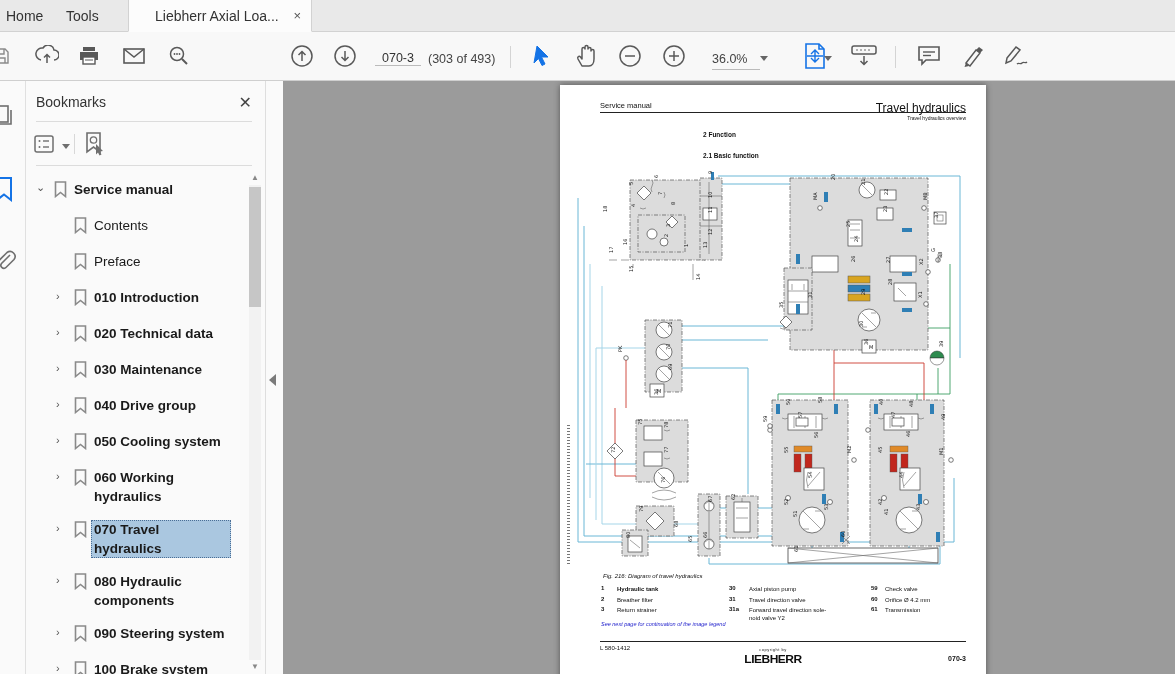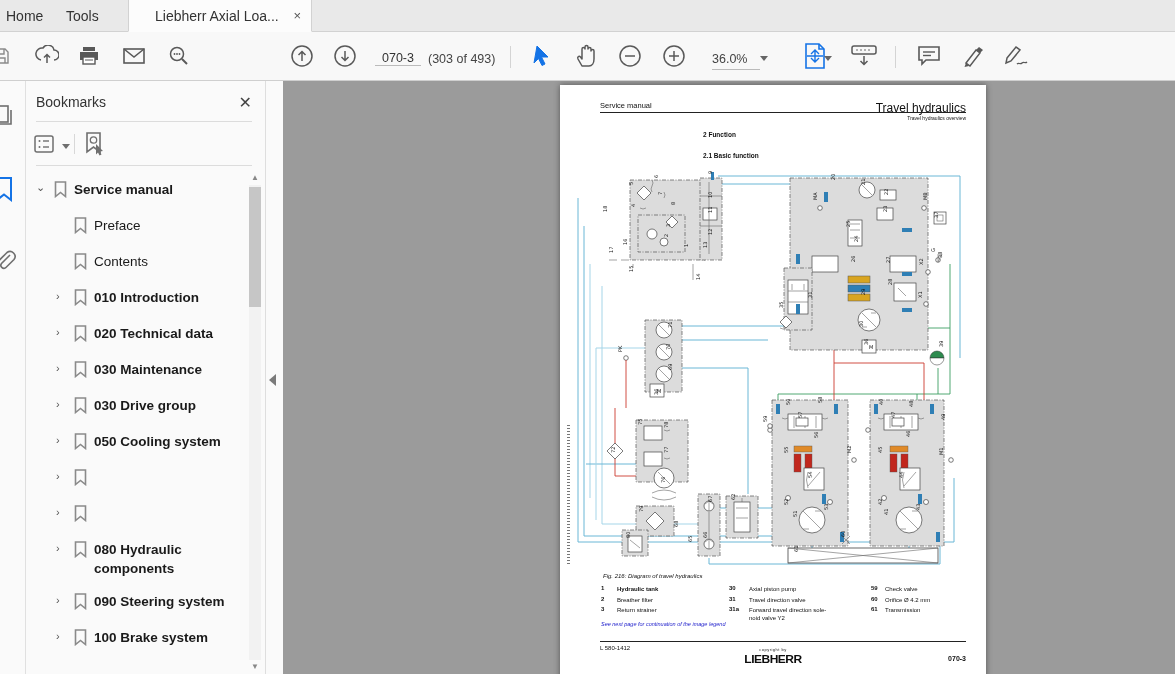--- a/index.html
+++ b/index.html
@@ -304,31 +304,31 @@
     <span class="bm-label">Service manual</span>
   </div>
 
   <div class="bm-item lvl1">
     <span class="bm-chevron"></span>
     <span class="bm-flag">
       <svg width="13" height="17" viewBox="0 0 13 17">
                 <path d="M1.5 1 h10 v14.5 l-5-4 -5 4 z" fill="none" stroke="#8a8a8a" stroke-width="1.6"></path>
               </svg>
     </span>
-    <span class="bm-label">Preface</span>
+    <span class="bm-label">Contents</span>
   </div>
 
   <div class="bm-item lvl1">
     <span class="bm-chevron"></span>
     <span class="bm-flag">
       <svg width="13" height="17" viewBox="0 0 13 17">
                 <path d="M1.5 1 h10 v14.5 l-5-4 -5 4 z" fill="none" stroke="#8a8a8a" stroke-width="1.6"></path>
               </svg>
     </span>
-    <span class="bm-label">Contents</span>
+    <span class="bm-label">Preface</span>
   </div>
 
   <div class="bm-item lvl1 bold">
     <span class="bm-chevron">›</span>
     <span class="bm-flag">
       <svg width="13" height="17" viewBox="0 0 13 17">
                 <path d="M1.5 1 h10 v14.5 l-5-4 -5 4 z" fill="none" stroke="#8a8a8a" stroke-width="1.6"></path>
               </svg>
     </span>
     <span class="bm-label">010 Introduction</span>
@@ -354,49 +354,51 @@
     <span class="bm-label">030 Maintenance</span>
   </div>
 
   <div class="bm-item lvl1 bold">
     <span class="bm-chevron">›</span>
     <span class="bm-flag">
       <svg width="13" height="17" viewBox="0 0 13 17">
                 <path d="M1.5 1 h10 v14.5 l-5-4 -5 4 z" fill="none" stroke="#8a8a8a" stroke-width="1.6"></path>
               </svg>
     </span>
-    <span class="bm-label">030 Drive group</span>
+    <span class="bm-label">040 Drive group</span>
   </div>
 
   <div class="bm-item lvl1 bold">
     <span class="bm-chevron">›</span>
     <span class="bm-flag">
       <svg width="13" height="17" viewBox="0 0 13 17">
                 <path d="M1.5 1 h10 v14.5 l-5-4 -5 4 z" fill="none" stroke="#8a8a8a" stroke-width="1.6"></path>
               </svg>
     </span>
     <span class="bm-label">050 Cooling system</span>
   </div>
 
   <div class="bm-item lvl1 bold">
     <span class="bm-chevron">›</span>
     <span class="bm-flag">
       <svg width="13" height="17" viewBox="0 0 13 17">
                 <path d="M1.5 1 h10 v14.5 l-5-4 -5 4 z" fill="none" stroke="#8a8a8a" stroke-width="1.6"></path>
               </svg>
     </span>
+    <span class="bm-label">060 Working hydraulics</span>
   </div>
 
   <div class="bm-item lvl1 bold selected">
     <span class="bm-chevron">›</span>
     <span class="bm-flag">
       <svg width="13" height="17" viewBox="0 0 13 17">
                 <path d="M1.5 1 h10 v14.5 l-5-4 -5 4 z" fill="none" stroke="#8a8a8a" stroke-width="1.6"></path>
               </svg>
     </span>
+    <span class="bm-label">070 Travel hydraulics</span>
   </div>
 
   <div class="bm-item lvl1 bold">
     <span class="bm-chevron">›</span>
     <span class="bm-flag">
       <svg width="13" height="17" viewBox="0 0 13 17">
                 <path d="M1.5 1 h10 v14.5 l-5-4 -5 4 z" fill="none" stroke="#8a8a8a" stroke-width="1.6"></path>
               </svg>
     </span>
     <span class="bm-label">080 Hydraulic components</span>

